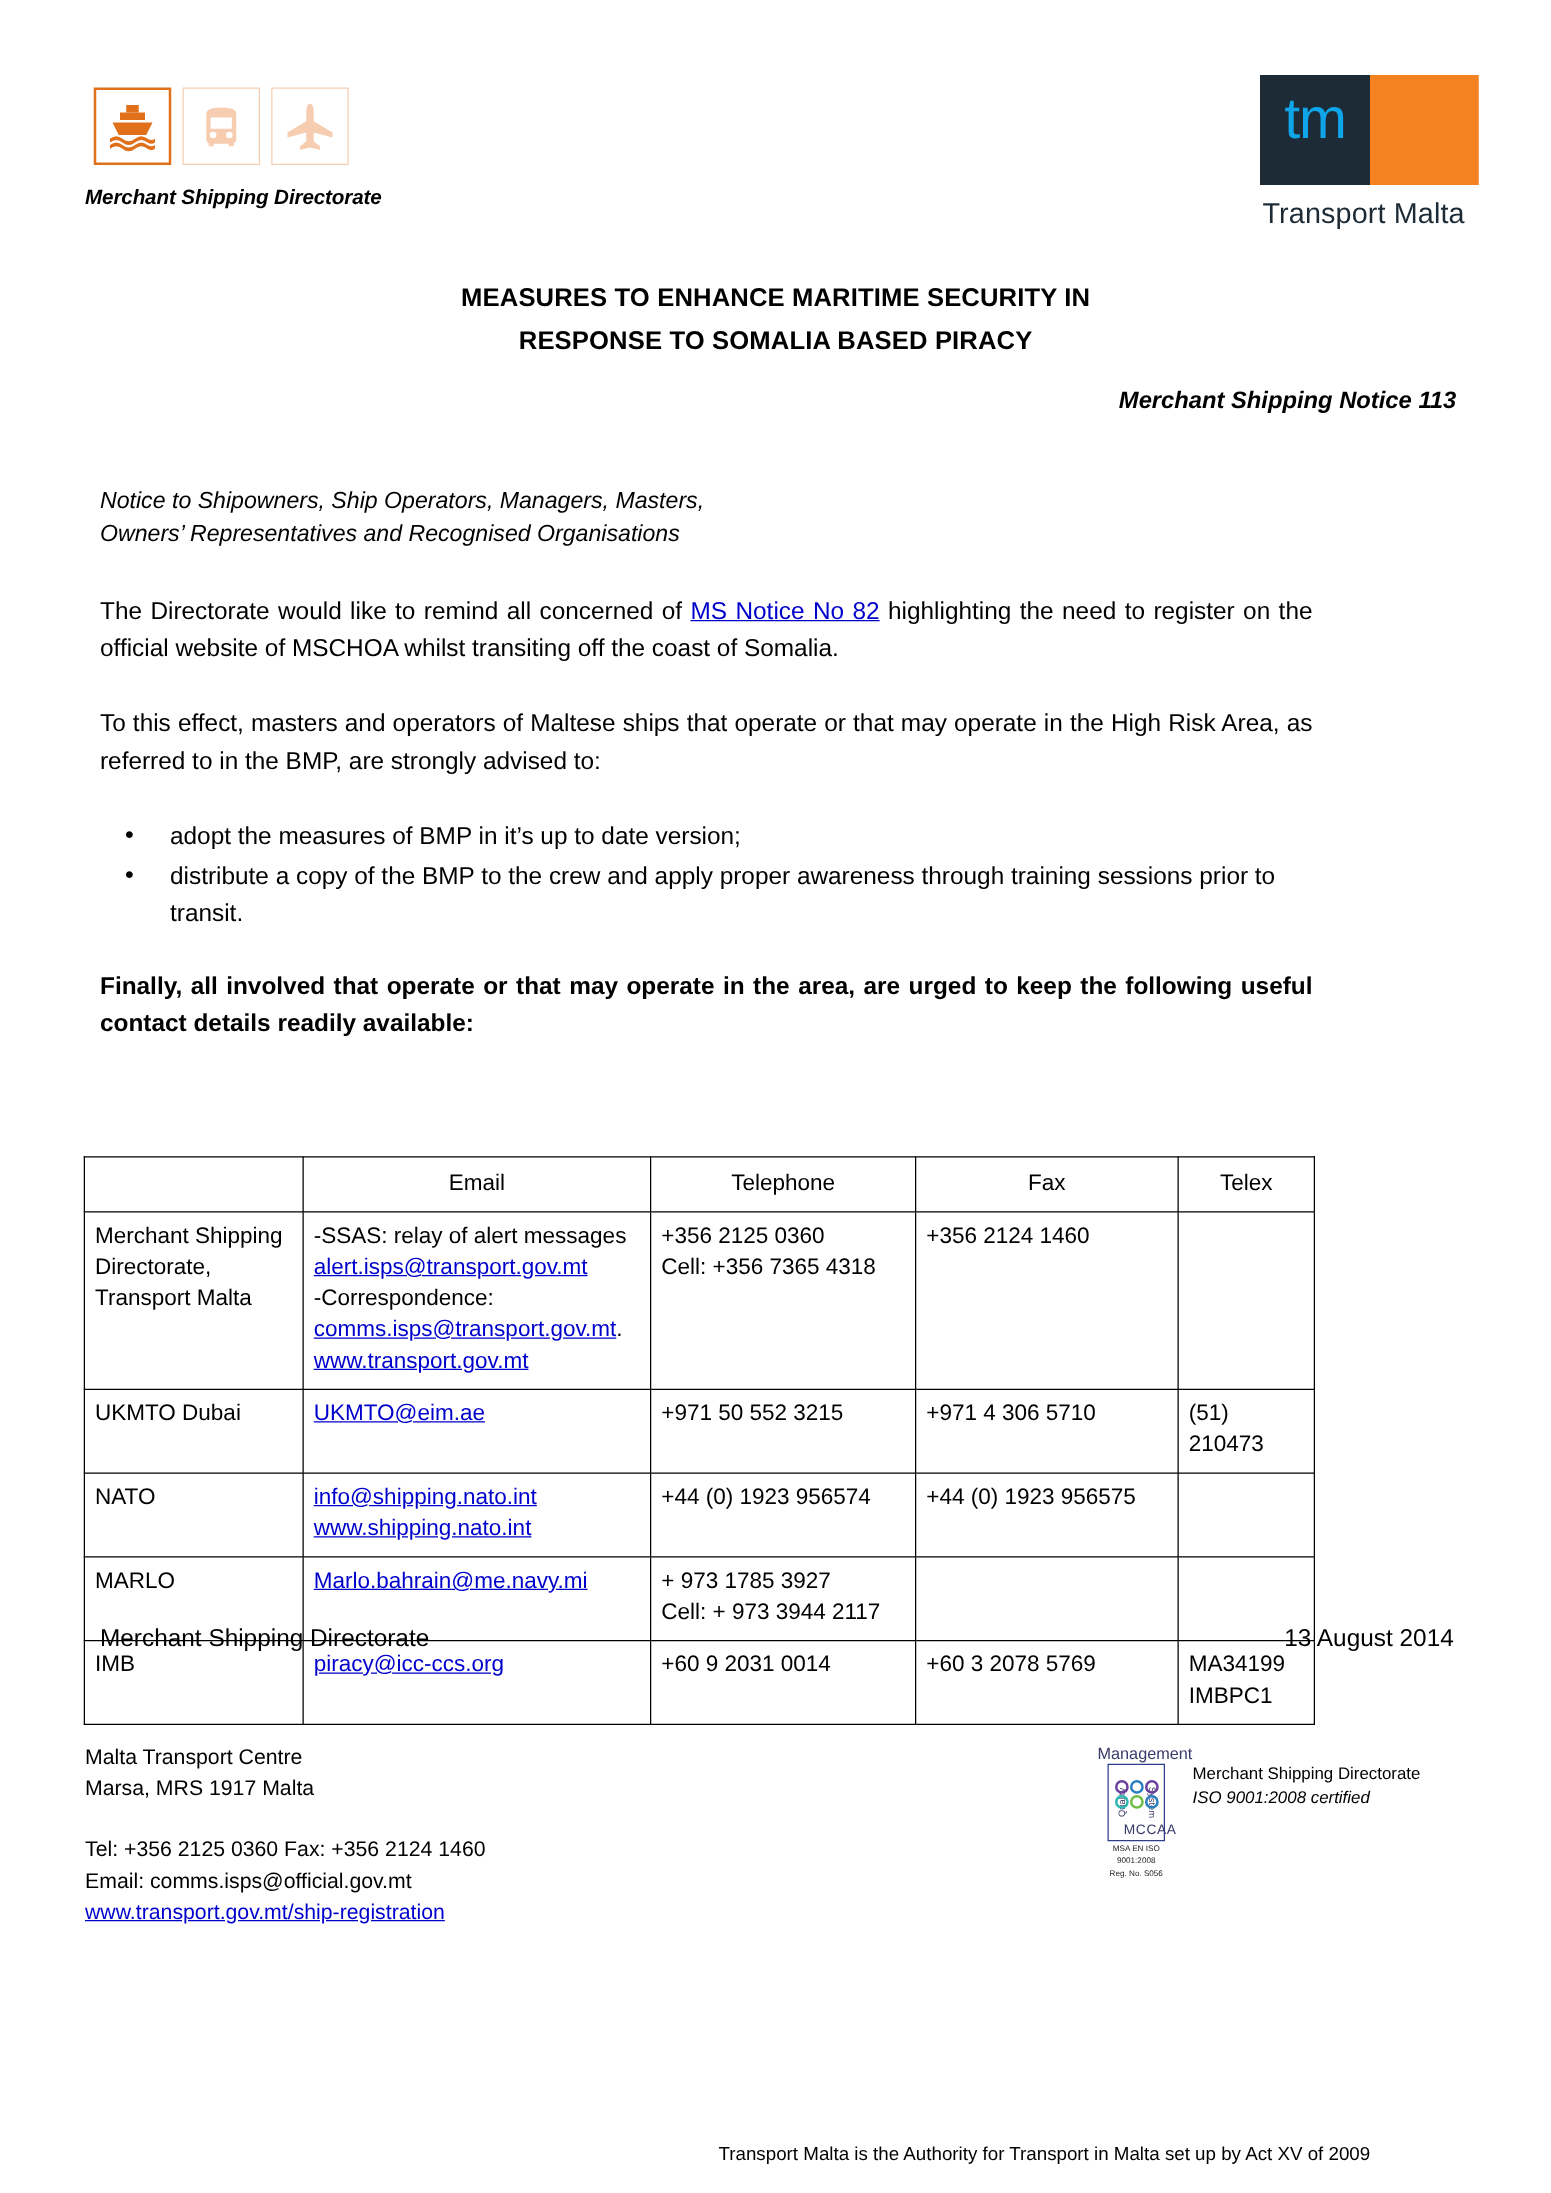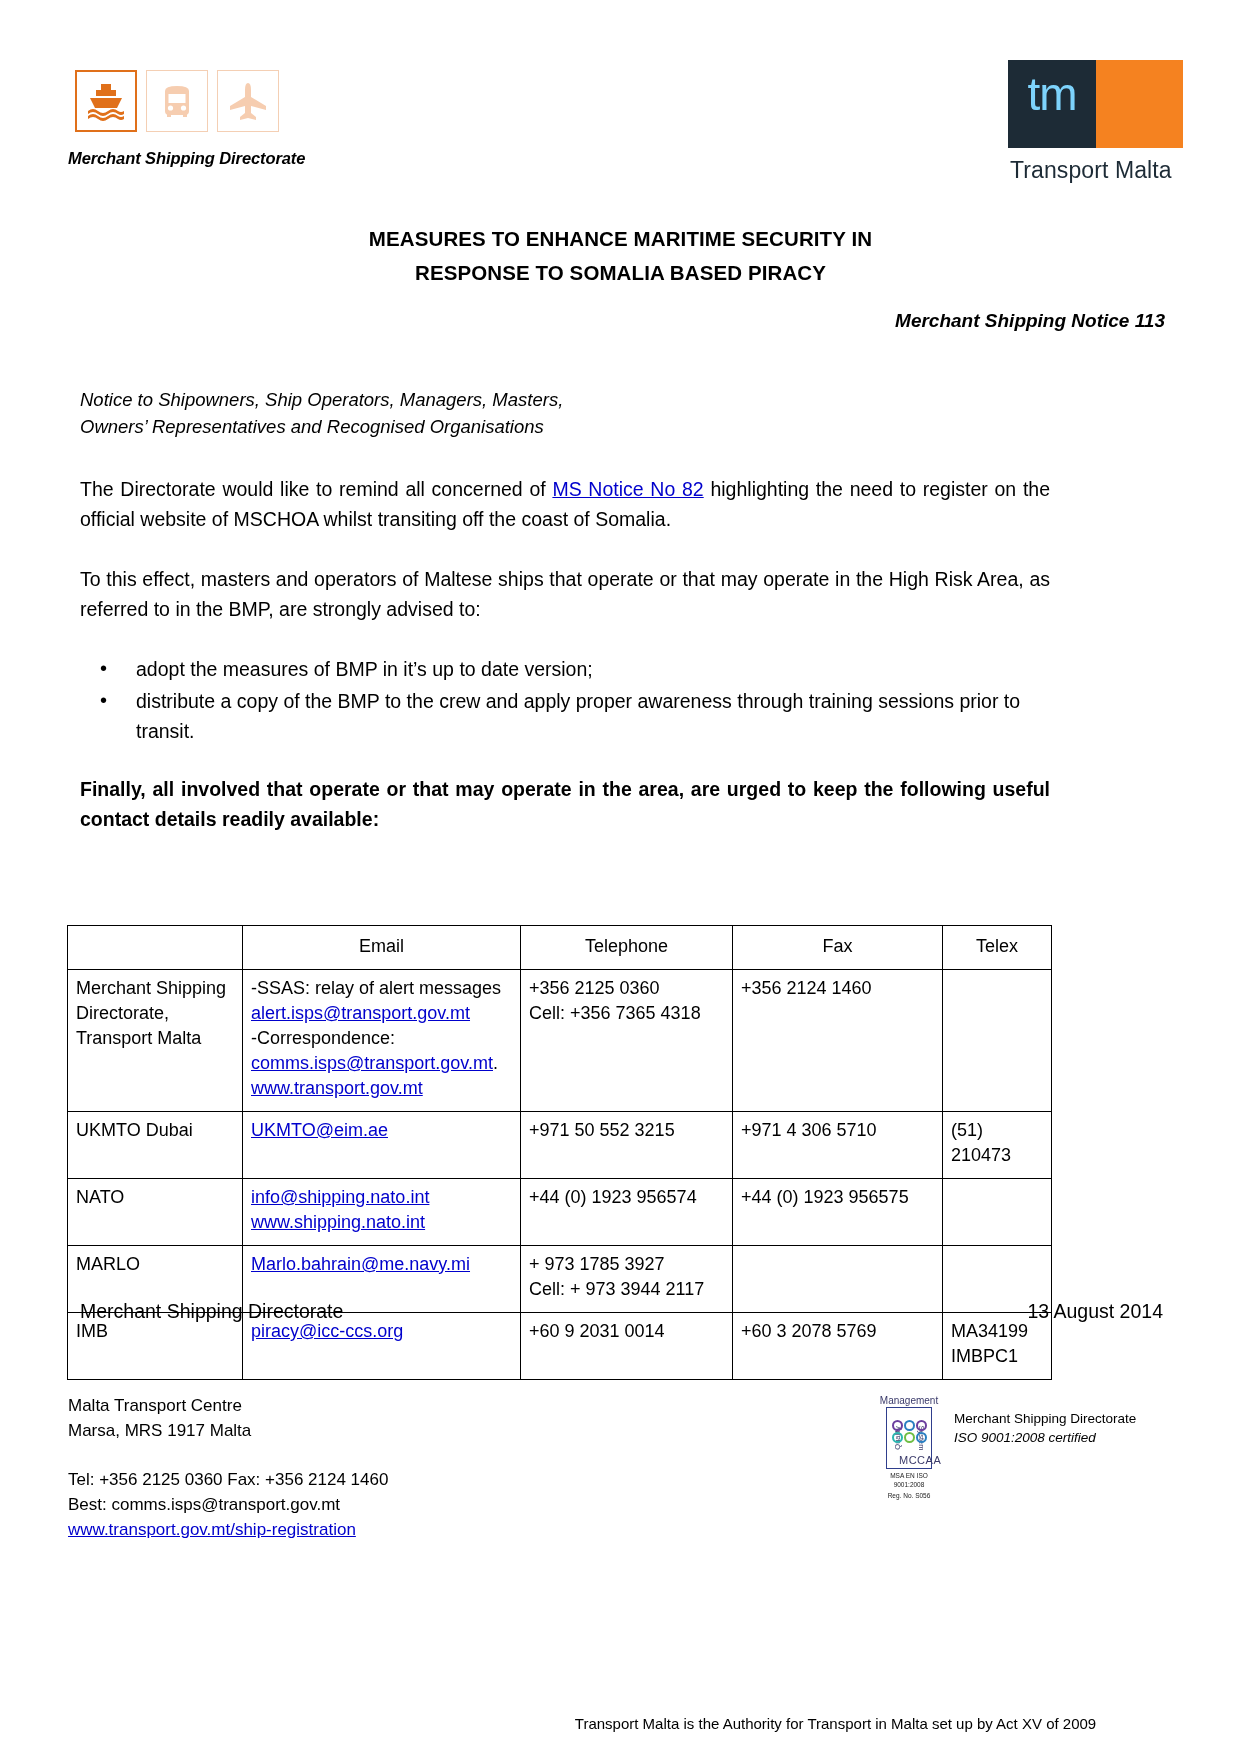--- a/index.html
+++ b/index.html
@@ -65,21 +65,21 @@
     width: 175px;
   }
   .tm-squares {
     display: flex;
     width: 175px;
     height: 88px;
   }
   .tm-dark {
     flex: 0 0 88px;
     background: #1d2b36;
-    color: #7dd3fc;
+    color: #0ea5e9;
     display: flex;
     align-items: center;
     justify-content: center;
     font-size: 46px;
     font-weight: 400;
     letter-spacing: -1px;
     padding-bottom: 20px;
     box-sizing: border-box;
   }
   .tm-orange {
@@ -229,21 +229,21 @@
   }
   .mccaa-frame {
     width: 46px;
     height: 62px;
     margin: 0 auto;
     border: 1px solid #2f3e8c;
     position: relative;
     box-sizing: border-box;
   }
   .mccaa-top-label {
-    font-size: 10px;
+    font-size: 13px;
     color: #3a3a6a;
     margin-bottom: 1px;
   }
   .mccaa-side-left, .mccaa-side-right {
     position: absolute;
     font-size: 7.5px;
     color: #3a3a6a;
     top: 50%;
     white-space: nowrap;
   }
@@ -491,21 +491,21 @@
   <div class="signoff">
     <div>Merchant Shipping Directorate</div>
     <div>13 August 2014</div>
   </div>
 
   <div class="footer-left">
     <div>Malta Transport Centre</div>
     <div>Marsa, MRS 1917 Malta</div>
     <div class="footer-block2">
       <div>Tel:  +356 2125 0360   Fax: +356 2124 1460</div>
-      <div>Best: comms.isps@transport.gov.mt</div>
+      <div>Email: comms.isps@official.gov.mt</div>
       <div><a class="link" href="#">www.transport.gov.mt/ship-registration</a></div>
     </div>
   </div>
 
   <div class="footer-right">
     <div class="cert-row">
       <div class="mccaa">
         <div class="mccaa-top-label">Management</div>
         <div class="mccaa-frame">
           <span class="mccaa-side-left">Quality</span>

